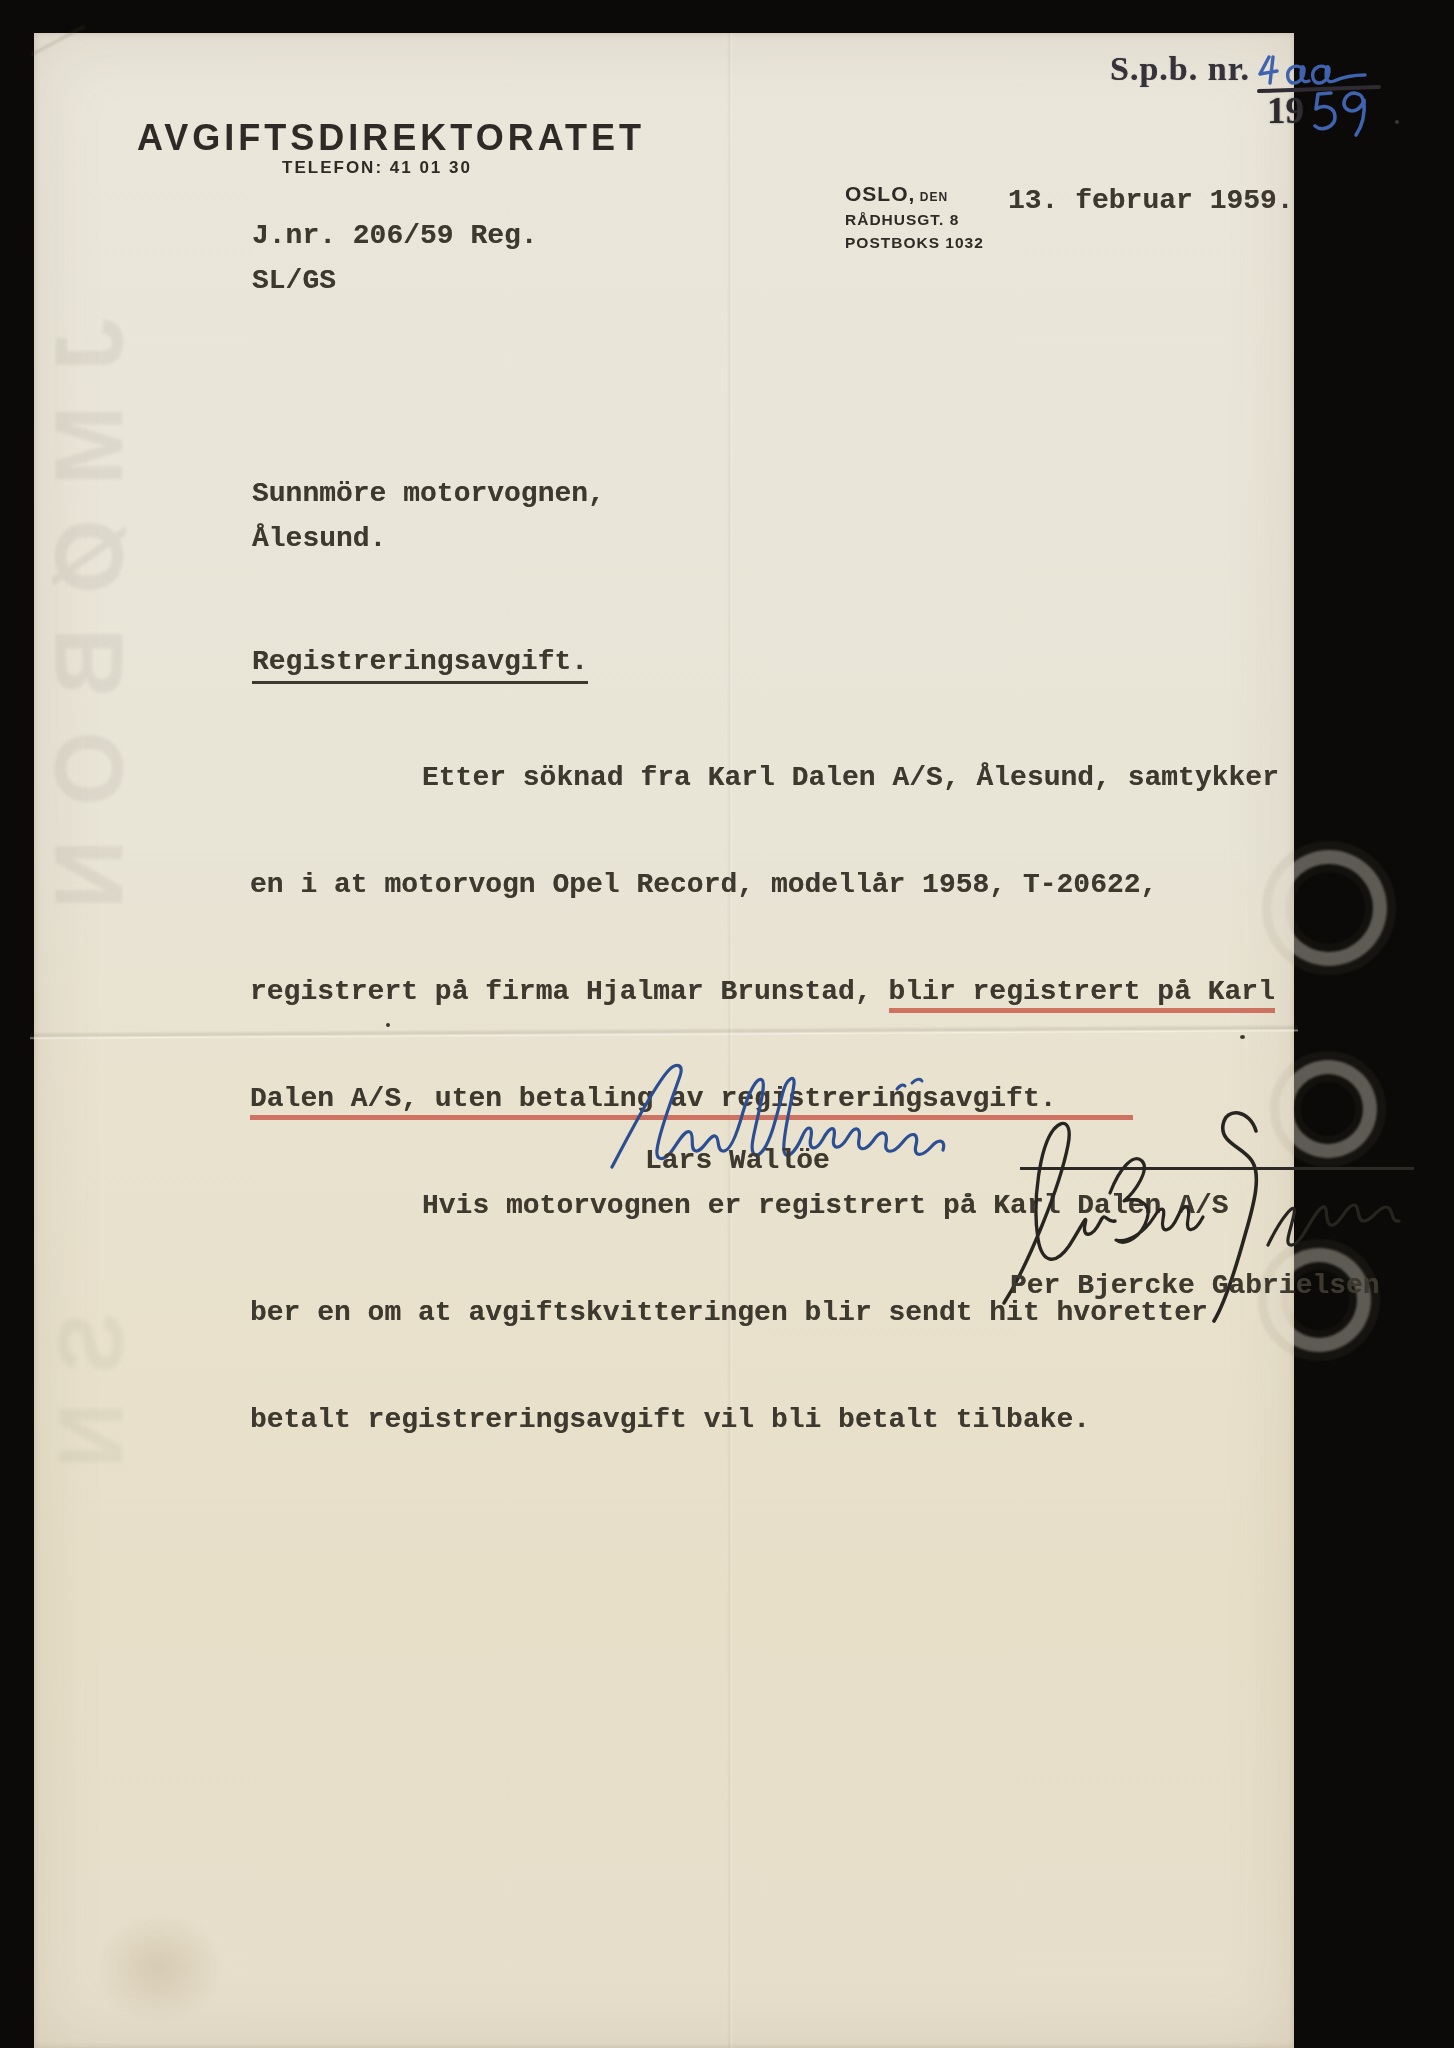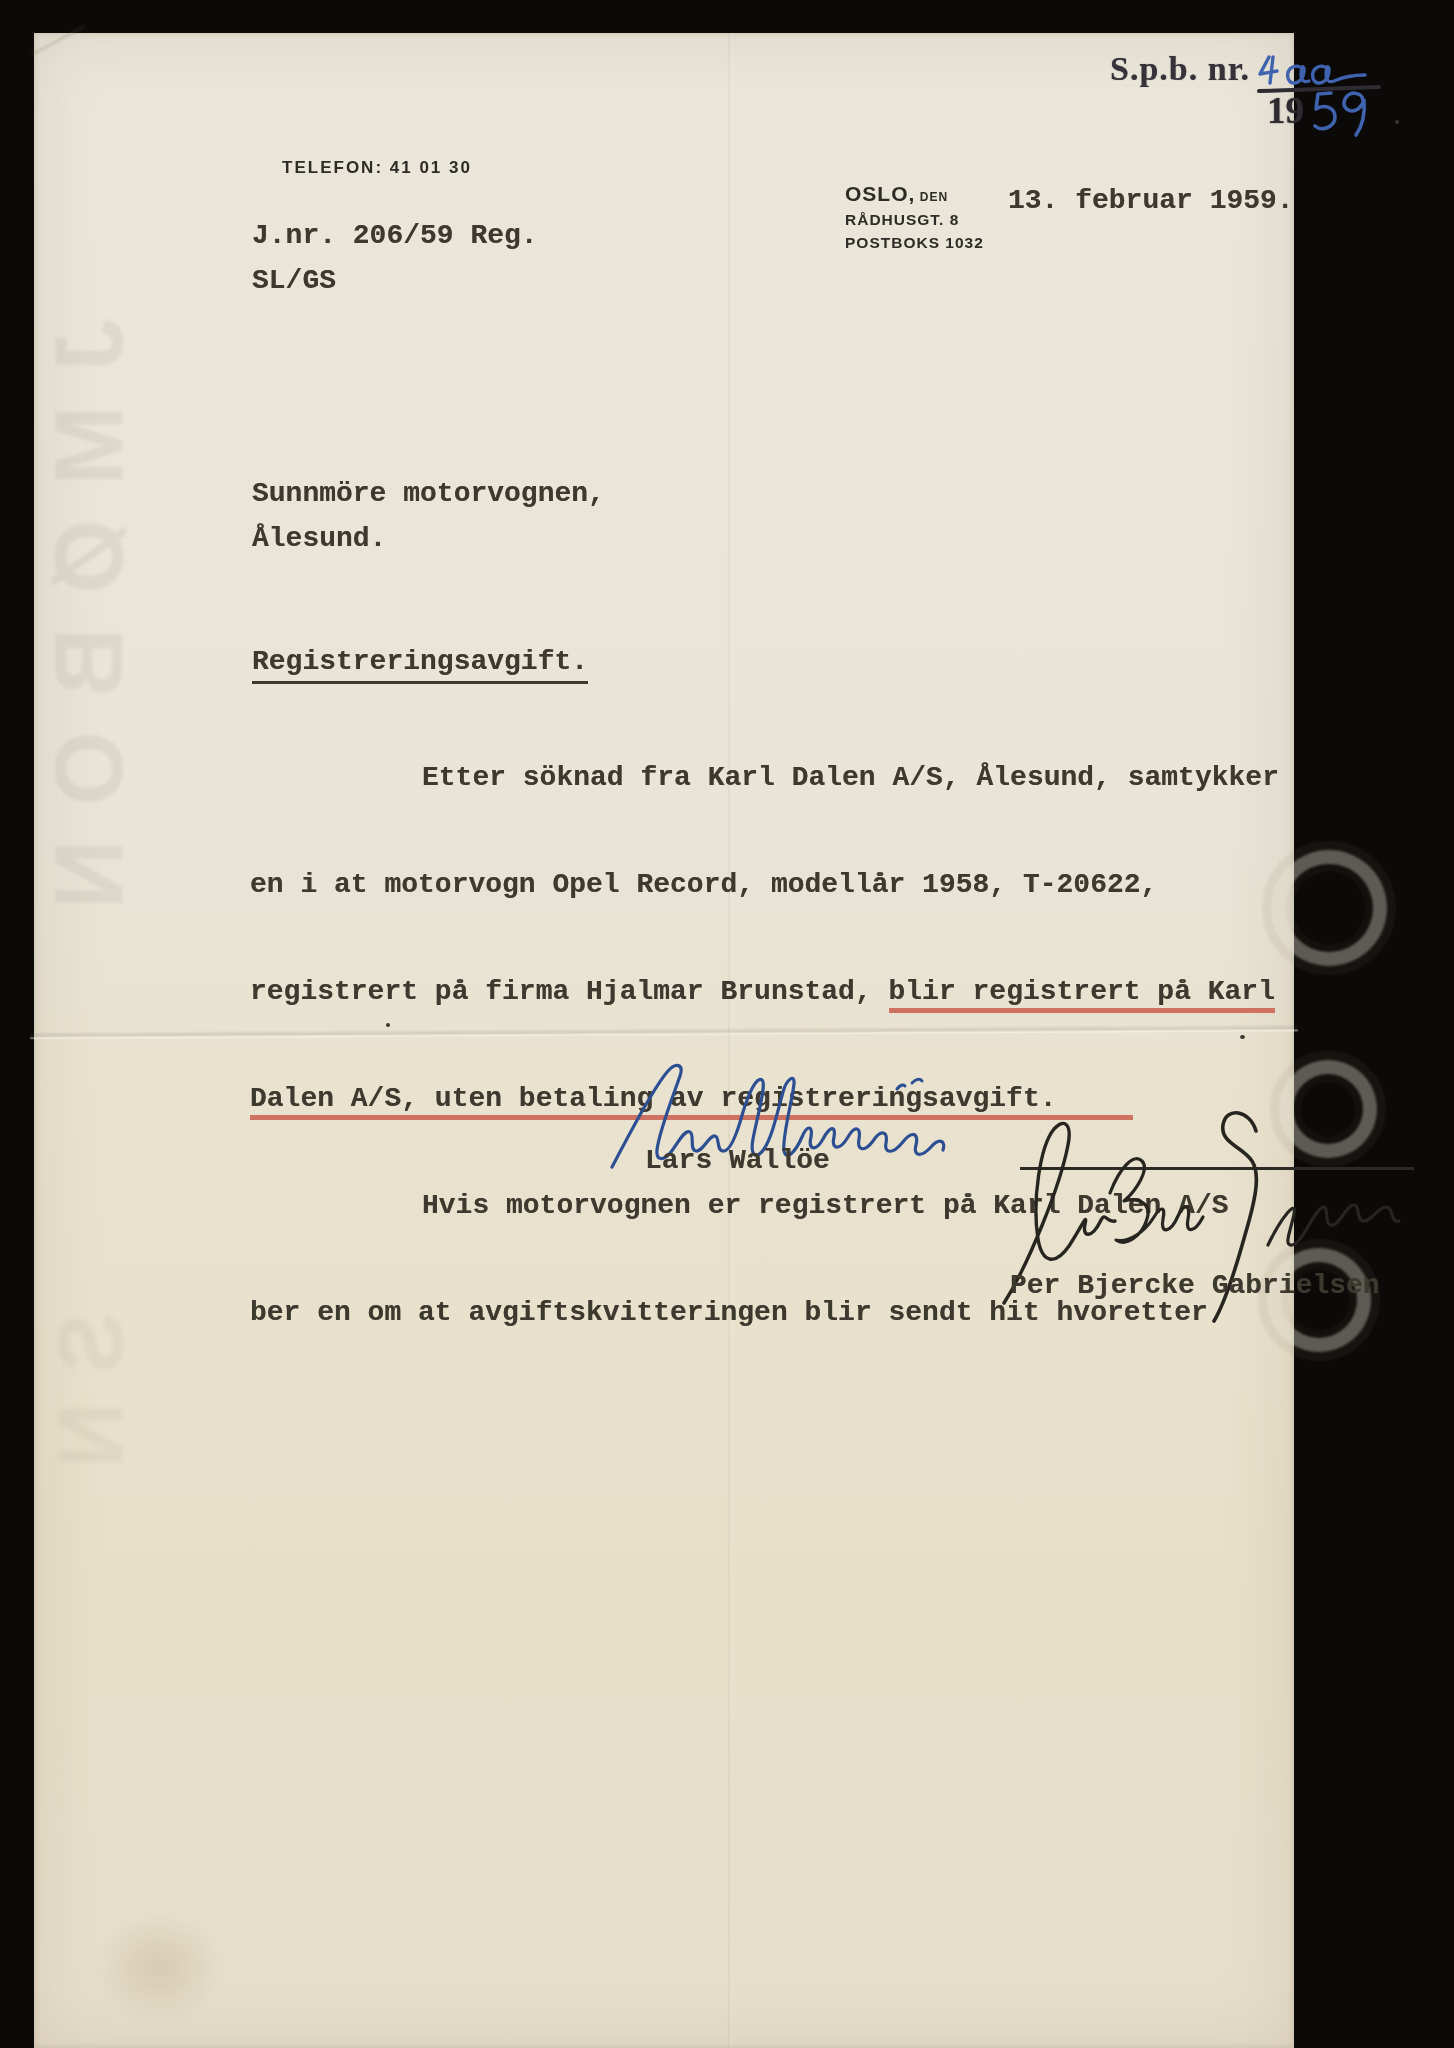--- a/index.html
+++ b/index.html
@@ -145,20 +145,21 @@
         <path d="M47,24 C40,21 33,27 35,35 C37,42 46,42 50,33 C52,27 51,23 49,24 C47,33 48,41 56,38" stroke="#3f63ae" stroke-width="3.4"></path>
         <path d="M72,24 C65,21 58,27 60,35 C62,42 71,42 75,33 C77,27 76,23 74,24 C72,33 73,41 81,38 C90,34 102,32 112,32" stroke="#3f63ae" stroke-width="3.4"></path>
       </svg>
       <div class="stamp-year-print">19</div>
       <svg class="hand-year-svg" width="70" height="56" viewBox="0 0 70 56" aria-label="59">
         <path d="M20,8 L7,9 L5,24 C13,19 24,22 24,32 C24,42 11,47 4,41" stroke="#3f63ae" stroke-width="3.6"></path>
         <path d="M52,16 C52,7 38,5 34,14 C30,23 39,29 47,24 C51,21 53,16 53,15 C54,27 52,40 45,50" stroke="#3f63ae" stroke-width="3.6"></path>
       </svg>
     </div>
 
+    <div class="org-name">AVGIFTSDIREKTORATET</div>
     <div class="org-phone">TELEFON: 41 01 30</div>
 
     <div class="sender-block">
       <div>
         <span class="sender-city">OSLO,</span>
         <span class="sender-den">DEN</span>
       </div>
       <div class="sender-row">RÅDHUSGT. 8</div>
       <div class="sender-row">POSTBOKS 1032</div>
     </div>
@@ -172,20 +173,21 @@
 
     <div class="tw subject">Registreringsavgift.</div>
 
     <div class="tw body-block">
       <div class="line indent">Etter söknad fra Karl Dalen A/S, Ålesund, samtykker</div>
       <div class="line">en i at motorvogn Opel Record, modellår 1958, T-20622,</div>
       <div class="line"><span>registrert på firma Hjalmar Brunstad, </span><span class="red-u">blir registrert på Karl</span></div>
       <div class="line"><span class="red-u red-u-ext">Dalen A/S, uten betaling av registreringsavgift.</span></div>
       <div class="line indent">Hvis motorvognen er registrert på Karl Dalen A/S</div>
       <div class="line">ber en om at avgiftskvitteringen blir sendt hit hvoretter</div>
+      <div class="line">betalt registreringsavgift vil bli betalt tilbake.</div>
     </div>
 
     <svg class="sig-left-svg" width="380" height="130" viewBox="0 0 380 130" aria-label="Lars Wallöe">
       <path d="M12,112 C30,78 54,32 68,16 C76,7 84,9 80,21 C72,44 59,77 57,95 C56,105 63,107 71,97 C79,86 85,74 90,77 C95,80 89,95 96,96 C103,97 109,80 115,81 C120,82 116,95 123,96 C130,97 137,79 143,57 C149,37 157,21 162,25 C167,29 157,62 153,84 C150,100 156,106 164,94 C172,82 177,59 183,37 C187,23 195,19 194,29 C192,47 182,82 184,96 C186,106 195,98 202,82 C207,70 213,70 211,82 C208,94 215,98 223,84 C230,71 236,70 234,82 C231,94 239,97 248,82 C255,70 261,72 259,84 C257,95 264,98 273,86 C281,74 288,76 286,88 C284,98 292,100 302,88 C312,75 319,78 316,90 C313,101 321,103 331,92 C339,83 346,85 343,95" stroke="#2c4e92" stroke-width="3.2"></path>
       <path d="M297,34 C300,30 303,29 305,31 M312,28 C316,24 320,23 322,26" stroke="#2c4e92" stroke-width="3"></path>
     </svg>
     <div class="tw sig-left-name">Lars Wallöe</div>
 
     <div class="sig-rule"></div>
     <svg class="sig-right-svg" width="440" height="235" viewBox="0 0 440 235" aria-label="Per Bjercke Gabrielsen">

